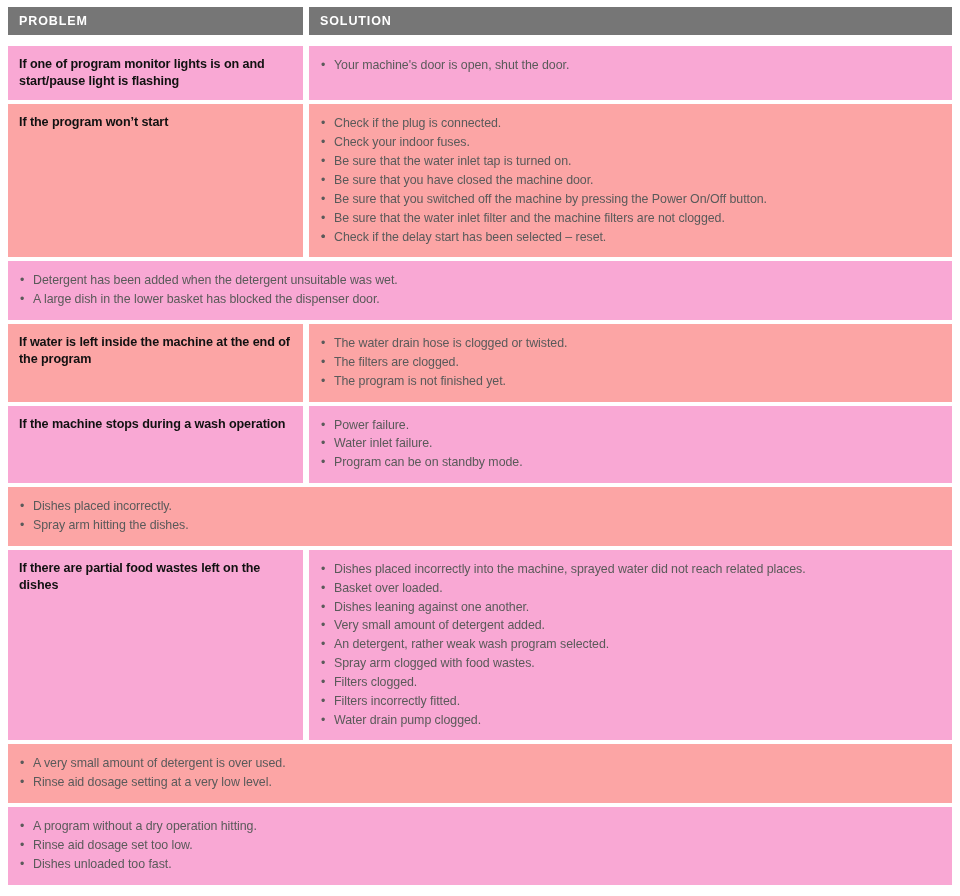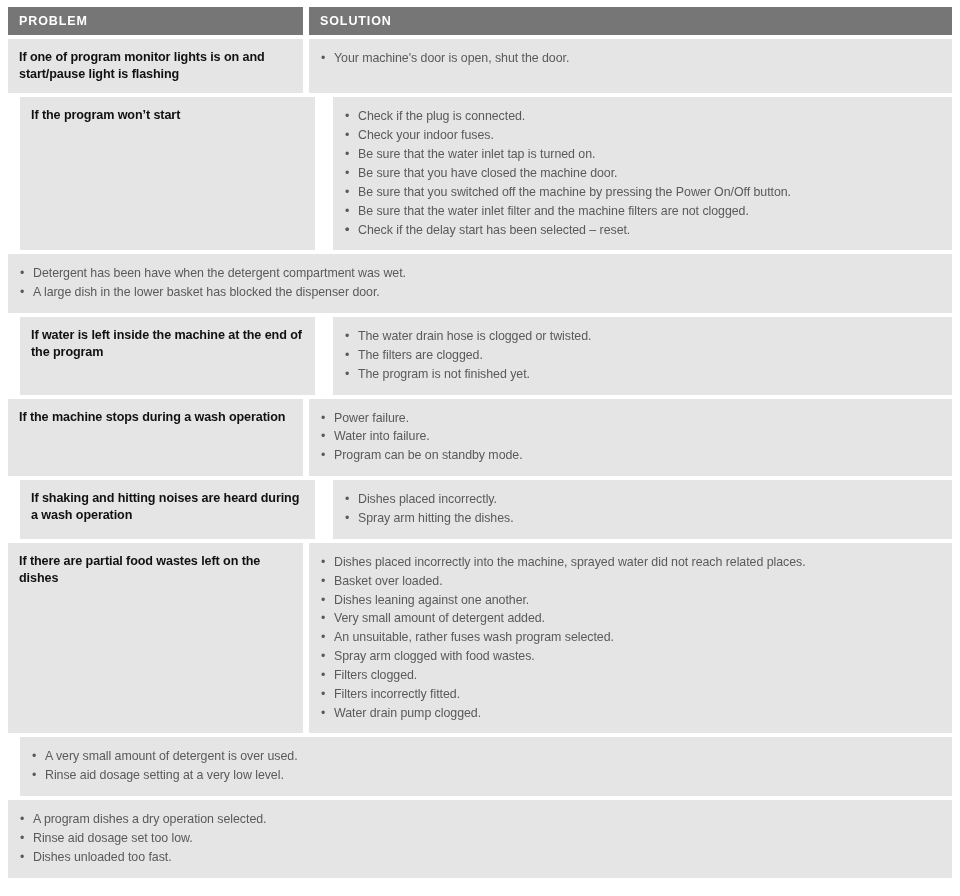--- a/index.html
+++ b/index.html
@@ -16,21 +16,21 @@
     position: absolute;
     left: 8px;
     top: 7px;
     width: 944px;
   }
 
   
   .thead {
     display: flex;
     column-gap: 6px;
-    margin-bottom: 4px;
+    margin-bottom: 11px;
   }
   .th {
     background: #767676;
     color: #ffffff;
     font-weight: bold;
     font-size: 12.5px;
     letter-spacing: 0.9px;
     height: 28px;
     line-height: 28px;
     padding-left: 11px;
@@ -43,22 +43,22 @@
     display: flex;
     column-gap: 6px;
     margin-bottom: 4px;
   }
   .cell {
     padding: 10px 11px 11px 11px;
   }
   .cell.c1 { width: 295px; flex: 0 0 295px; }
   .cell.c2 { flex: 1 1 auto; }
 
-  .row.light .cell { background: #e5e5e5; }
-  .row.dark  .cell { background: #e5e5e5; margin-left: 12px; }
+  .row.light .cell { background: #f9a8d4; }
+  .row.dark  .cell { background: #fca5a5; }
 
   
   .problem {
     font-weight: bold;
     font-size: 12.6px;
     line-height: 1.33;
     color: #111111;
     letter-spacing: -0.1px;
   }
 
@@ -117,21 +117,21 @@
             <li><span class="bullet">•</span><span>Be sure that you switched off the machine by pressing the Power On/Off button.</span></li>
             <li><span class="bullet">•</span><span>Be sure that the water inlet filter and the machine filters are not clogged.</span></li>
             <li><span class="bullet">•</span></li>
             <li><span class="bullet">•</span><span>Check if the delay start has been selected – reset.</span></li>
           </ul>
         </div>
       </div>
       <div class="row light">
         <div class="cell c2">
           <ul class="solutions">
-            <li><span class="bullet">•</span><span>Detergent has been have when the detergent compartment was wet.</span></li>
+            <li><span class="bullet">•</span><span>Detergent has been added when the detergent unsuitable was wet.</span></li>
             <li><span class="bullet">•</span><span>A large dish in the lower basket has blocked the dispenser door.</span></li>
           </ul>
         </div>
       </div>
       <div class="row dark">
         <div class="cell c1">
           <div class="problem">If water is left inside the machine at the end of the program</div>
         </div>
         <div class="cell c2">
           <ul class="solutions">
@@ -141,66 +141,63 @@
           </ul>
         </div>
       </div>
       <div class="row light">
         <div class="cell c1">
           <div class="problem">If the machine stops during a wash operation</div>
         </div>
         <div class="cell c2">
           <ul class="solutions">
             <li><span class="bullet">•</span><span>Power failure.</span></li>
-            <li><span class="bullet">•</span><span>Water into failure.</span></li>
+            <li><span class="bullet">•</span><span>Water inlet failure.</span></li>
             <li><span class="bullet">•</span><span>Program can be on standby mode.</span></li>
           </ul>
         </div>
       </div>
       <div class="row dark">
-        <div class="cell c1">
-          <div class="problem">If shaking and hitting noises are heard during a wash operation</div>
-        </div>
         <div class="cell c2">
           <ul class="solutions">
             <li><span class="bullet">•</span><span>Dishes placed incorrectly.</span></li>
             <li><span class="bullet">•</span><span>Spray arm hitting the dishes.</span></li>
           </ul>
         </div>
       </div>
       <div class="row light">
         <div class="cell c1">
           <div class="problem">If there are partial food wastes left on the dishes</div>
         </div>
         <div class="cell c2">
           <ul class="solutions">
             <li><span class="bullet">•</span><span>Dishes placed incorrectly into the machine, sprayed water did not reach related places.</span></li>
             <li><span class="bullet">•</span><span>Basket over loaded.</span></li>
             <li><span class="bullet">•</span><span>Dishes leaning against one another.</span></li>
             <li><span class="bullet">•</span><span>Very small amount of detergent added.</span></li>
-            <li><span class="bullet">•</span><span>An unsuitable, rather fuses wash program selected.</span></li>
+            <li><span class="bullet">•</span><span>An detergent, rather weak wash program selected.</span></li>
             <li><span class="bullet">•</span><span>Spray arm clogged with food wastes.</span></li>
             <li><span class="bullet">•</span><span>Filters clogged.</span></li>
             <li><span class="bullet">•</span><span>Filters incorrectly fitted.</span></li>
             <li><span class="bullet">•</span><span>Water drain pump clogged.</span></li>
           </ul>
         </div>
       </div>
       <div class="row dark">
         <div class="cell c2">
           <ul class="solutions">
             <li><span class="bullet">•</span><span>A very small amount of detergent is over used.</span></li>
             <li><span class="bullet">•</span><span>Rinse aid dosage setting at a very low level.</span></li>
           </ul>
         </div>
       </div>
       <div class="row light">
         <div class="cell c2">
           <ul class="solutions">
-            <li><span class="bullet">•</span><span>A program dishes a dry operation selected.</span></li>
+            <li><span class="bullet">•</span><span>A program without a dry operation hitting.</span></li>
             <li><span class="bullet">•</span><span>Rinse aid dosage set too low.</span></li>
             <li><span class="bullet">•</span><span>Dishes unloaded too fast.</span></li>
           </ul>
         </div>
       </div>
     </div>
 
 </div>
 
 </body></html>

